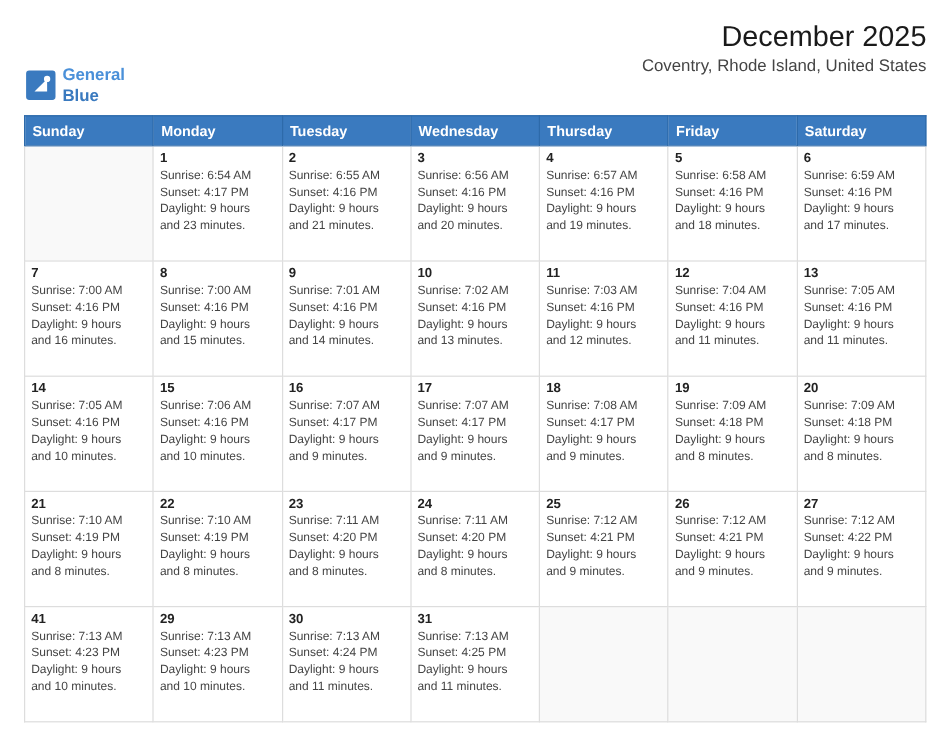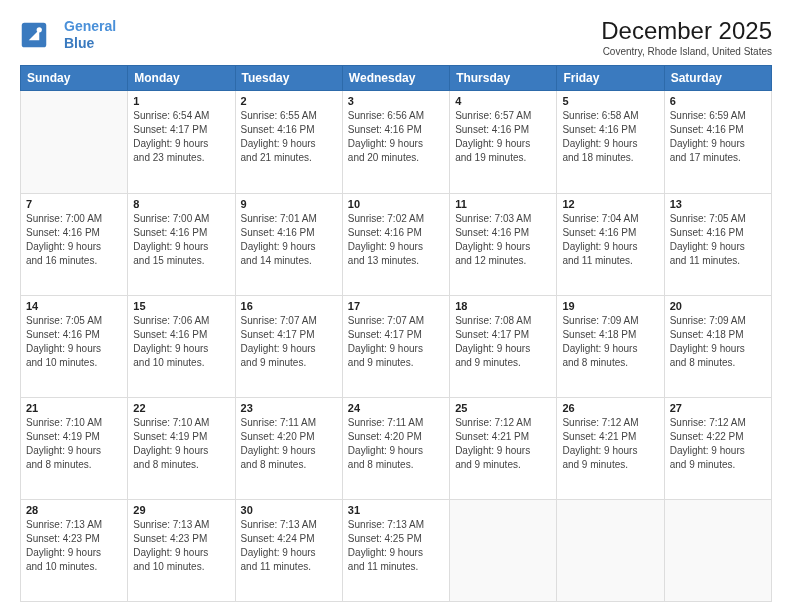--- a/index.html
+++ b/index.html
@@ -19,21 +19,22 @@
     }
     .header {
       display: flex;
       justify-content: space-between;
       align-items: flex-start;
       margin-bottom: 8px;
     }
     .logo {
       display: flex;
       align-items: center;
-      gap: 16px;
+      gap: 4px;
+      margin-top: 36px;
     }
     .logo-text {
       font-size: 14px;
       font-weight: bold;
       color: #1a1a1a;
       line-height: 1.2;
     }
     .logo-text span { color: #4a90d9; }
     .logo-icon {
       width: 28px;
@@ -42,21 +43,21 @@
     .title-block {
       text-align: right;
     }
     .main-title {
       font-size: 24px;
       font-weight: 300;
       color: #1a1a1a;
       line-height: 1.1;
     }
     .subtitle {
-      font-size: 10px;
+      font-size: 14px;
       color: #444;
       margin-top: 2px;
     }
     .calendar {
       width: 100%;
       border-collapse: collapse;
       flex: 1;
     }
     .calendar thead th {
       background: #3a7abf;
@@ -326,21 +327,21 @@
           <td>
             <span class="day-num">27</span>
             <div class="day-info" style="white-space: pre-line;">Sunrise: 7:12 AM
 Sunset: 4:22 PM
 Daylight: 9 hours
 and 9 minutes.</div>
           </td>
         </tr>
         <tr>
           <td>
-            <span class="day-num">28</span>
+            <span class="day-num">41</span>
             <div class="day-info" style="white-space: pre-line;">Sunrise: 7:13 AM
 Sunset: 4:23 PM
 Daylight: 9 hours
 and 10 minutes.</div>
           </td>
           <td>
             <span class="day-num">29</span>
             <div class="day-info" style="white-space: pre-line;">Sunrise: 7:13 AM
 Sunset: 4:23 PM
 Daylight: 9 hours

